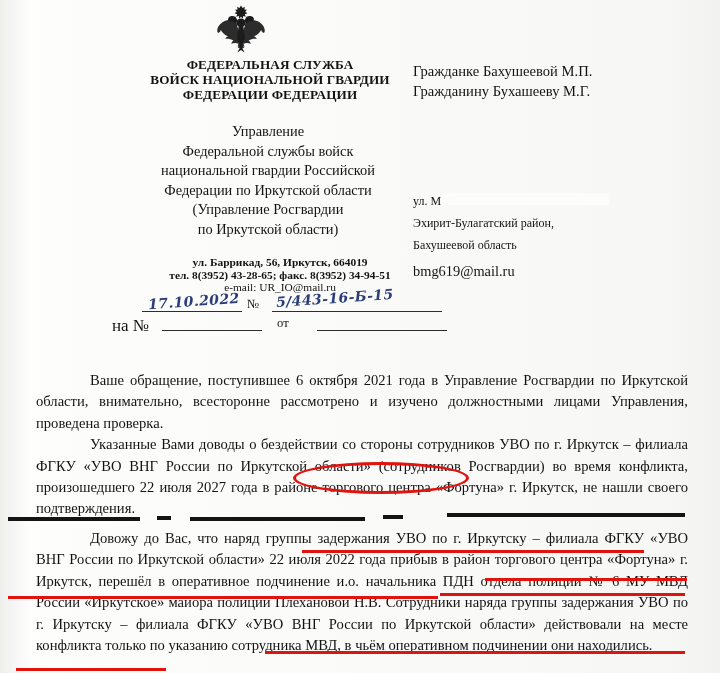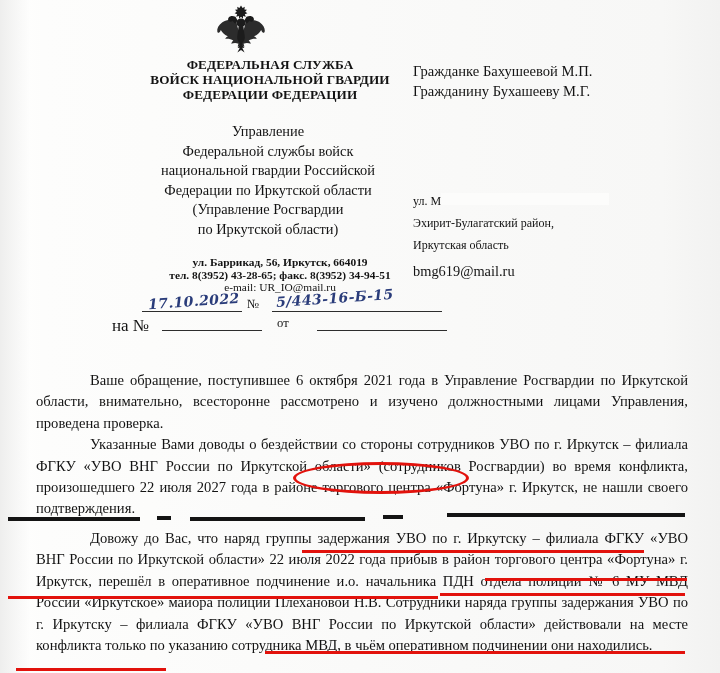--- a/index.html
+++ b/index.html
@@ -262,21 +262,21 @@
   </div>
 
   <div class="addressee">
     <div class="addressee-line">Гражданке Бахушеевой М.П.</div>
     <div class="addressee-line">Гражданину Бухашееву М.Г.</div>
   </div>
 
   <div class="address-block">
     <div class="address-line"><span>ул. М</span><span class="redaction"></span></div>
     <div class="address-line">Эхирит-Булагатский район,</div>
-    <div class="address-line">Иркутская область</div>
+    <div class="address-line">Бахушеевой область</div>
   </div>
 
   <div class="email-to">bmg619@mail.ru</div>
 
   <div class="body-text">
     <p class="para p1">Ваше обращение, поступившее 6 октября 2021 года в Управление Росгвардии по Иркутской области, внимательно, всесторонне рассмотрено и изучено должностными лицами Управления, проведена проверка.</p>
     <p class="para p2">Указанные Вами доводы о бездействии со стороны сотрудников УВО по г. Иркутск – филиала ФГКУ «УВО ВНГ России по Иркутской области» (сотрудников Росгвардии) во время конфликта, произошедшего 22 июля 2027 года в районе торгового центра «Фортуна» г. Иркутск, не нашли своего подтверждения.</p>
   </div>
 
   <div class="body-lower">

